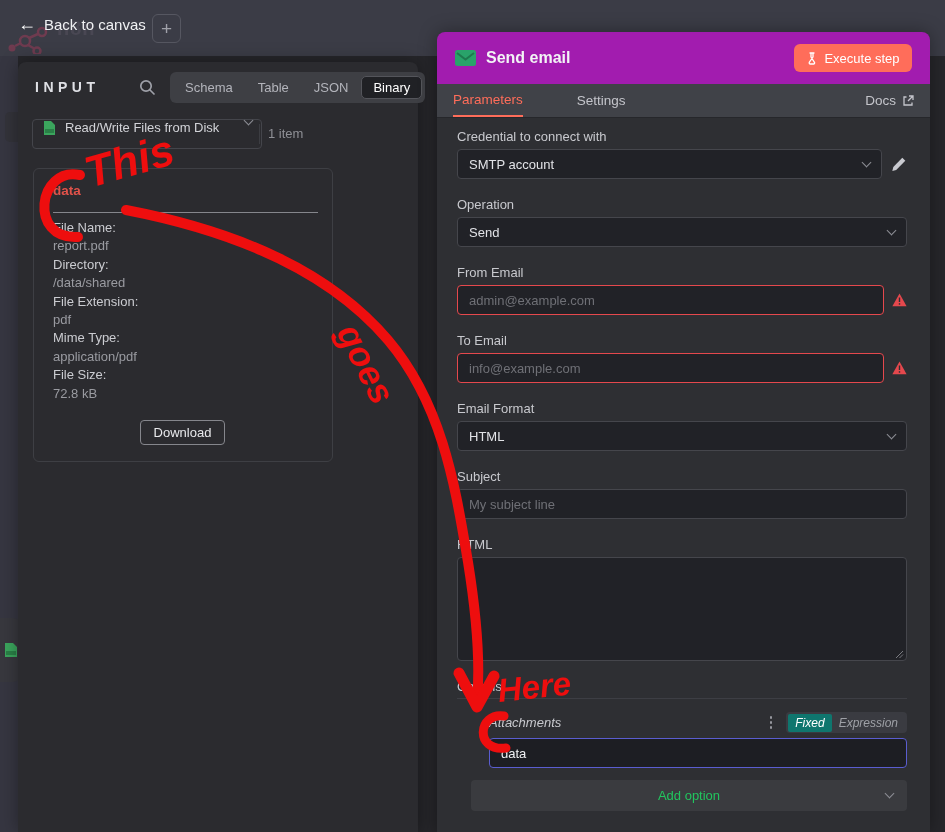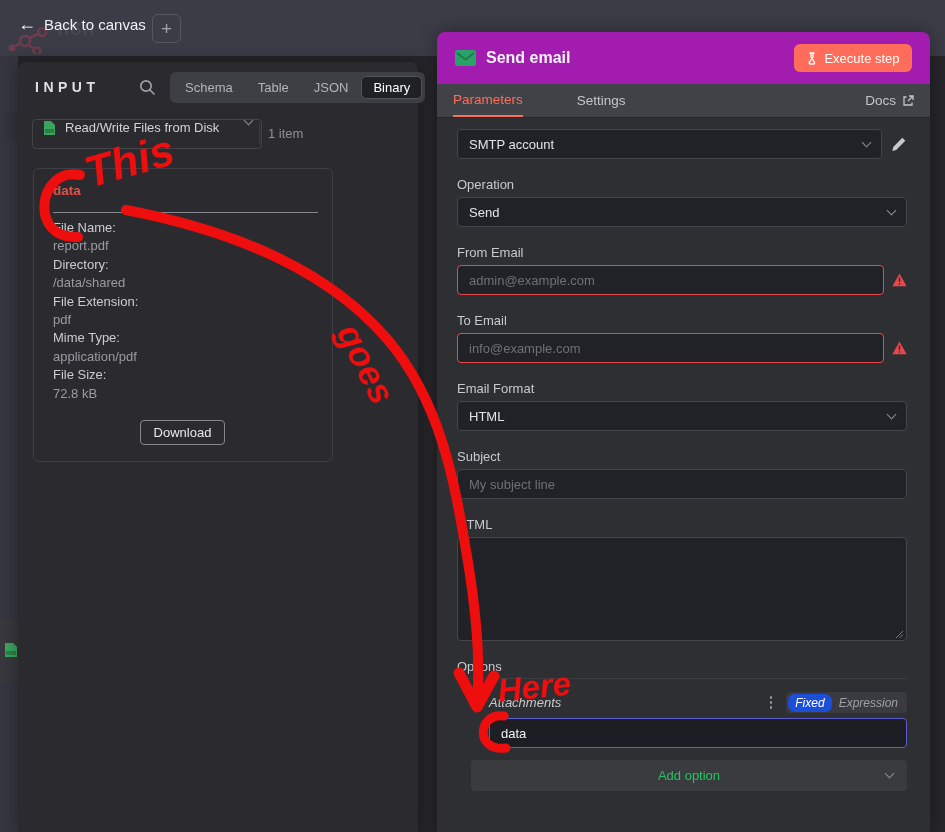--- a/index.html
+++ b/index.html
@@ -88,21 +88,21 @@
     border-radius:4px; resize:none; outline:none; color:#e2e3e7; font-family:"Liberation Sans",sans-serif; }
   .ta-wrap { position:relative; }
   .resize-grip { position:absolute; right:3px; bottom:6px; }
   .options-label { font-size:13px; color:#c8c9ce; margin-top:14px; }
   .options-divider { height:1px; background:#3d3e44; margin-top:4px; }
   .attach-row { margin-left:32px; margin-top:13px; display:flex; align-items:center;font-style:italic; }
   .attach-label { font-size:13px; color:#c8c9ce; flex:1; }
   .kebab { display:flex; flex-direction:column; gap:2.5px; margin-right:12px; padding:2px; }
   .kebab i { width:2.5px; height:2.5px; background:#97989f; border-radius:50%; }
   .mode-toggle { background:#3a3b41; border-radius:4px; height:21px; display:flex; align-items:center; padding:2px; }
-  .mode-fixed { background:#1d4ed8; border-radius:7px; color:#ffffff; font-size:12px; padding:2px 7px; }
+  .mode-fixed { background:#0f766e; border-radius:2px; color:#ffffff; font-size:12px; padding:2px 7px; }
   .mode-expr { color:#9ea0a6; font-size:12px; padding:2px 7px; }
   .attach-input { margin-left:32px; margin-top:5px; height:30px; background:#1d1e23;
     border:1.5px solid #5a5dd0; border-radius:4px; display:flex; align-items:center; padding:0 11px;
     font-size:13px; color:#f0f1f3; }
   .add-option { margin-left:14px; margin-top:12px; width:436px; height:31px; background:#3a3b3f;
     border-radius:4px; display:flex; align-items:center; justify-content:center; position:relative;
     font-size:13px; color:#22c55e; }
   .add-option .chev { position:absolute; right:14px; top:13px; }
 
   
@@ -209,20 +209,21 @@
       <span>Docs</span>
       <svg width="12" height="12" viewBox="0 0 12 12">
         <path d="M4.5 2H2v8h8V7.5" stroke="#c4c5cb" stroke-width="1.3" fill="none"></path>
         <path d="M7 1h4v4M10.7 1.3L6 6" stroke="#c4c5cb" stroke-width="1.3" fill="none"></path>
       </svg>
     </div>
   </div>
 
   <div class="ndv-body">
     <div class="fgroup first">
+      <div class="flabel">Credential to connect with</div>
       <div class="cred-row">
         <div class="control">
           <span>SMTP account</span>
           <span class="spacer"></span>
             <span class="chev"></span>
         </div>
         <svg width="16" height="16" viewBox="0 0 16 16">
           <path d="M11.3 1.7l3 3L5.2 14l-3.9 1 1-3.9z" fill="#c9cad0"></path>
         </svg>
       </div>

